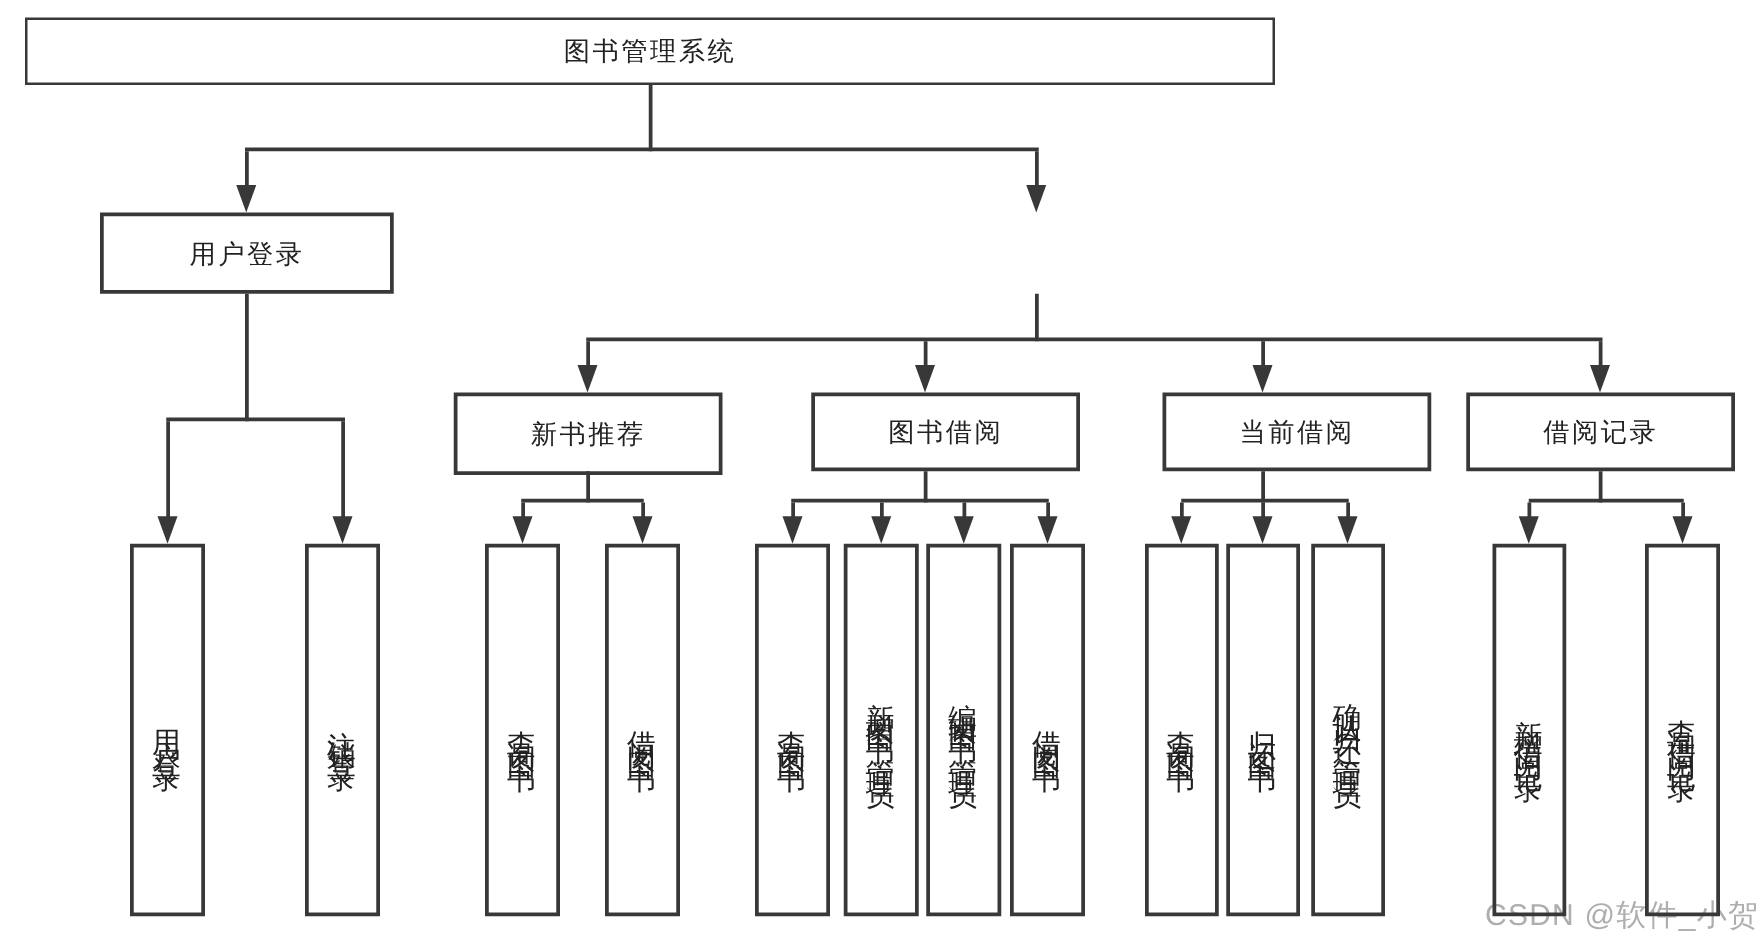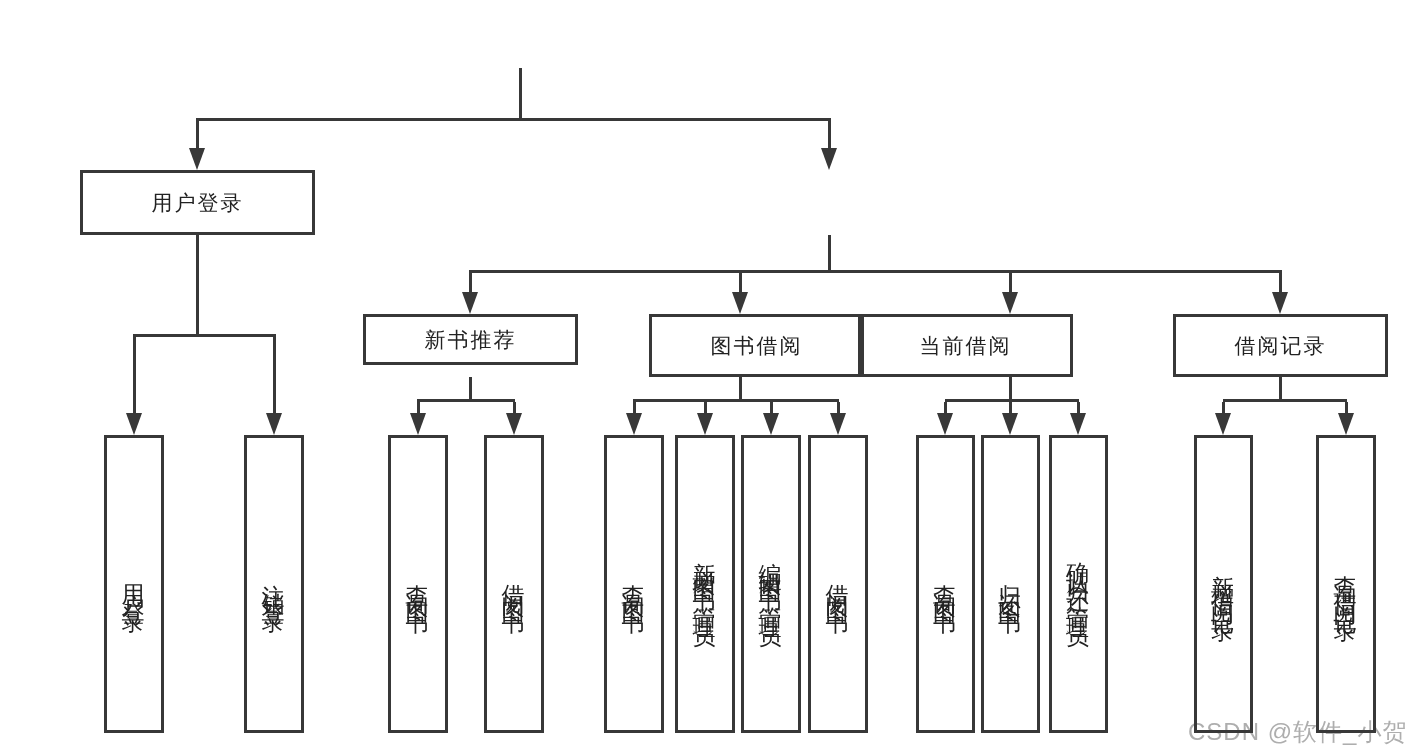--- a/index.html
+++ b/index.html
@@ -39,26 +39,27 @@
     position:absolute;left:1188px;top:716px;
     font-size:24px;color:#aeaeae;letter-spacing:1px;
     z-index:0;white-space:nowrap;
   }
 </style>
 </head>
 <body>
 
 <div id="canvas">
 
+  <div class="bx hb root" style="left:20px;top:14px;width:1000px;height:54px;">图书管理系统</div>
 
   <div class="bx hb" style="left:80px;top:170px;width:235px;height:65px;">用户登录</div>
 
-  <div class="bx hb" style="left:363px;top:314px;width:215px;height:51px;">新书推荐</div>
+  <div class="bx hb" style="left:363px;top:314px;width:215px;height:66px;">新书推荐</div>
   <div class="bx hb" style="left:633px;top:314px;width:215px;height:63px;margin-left:16px;">图书借阅</div>
-  <div class="bx hb" style="left:858px;top:314px;width:215px;height:63px;">当前借阅</div>
+  <div class="bx hb" style="left:930px;top:314px;width:215px;height:63px;">当前借阅</div>
   <div class="bx hb" style="left:1173px;top:314px;width:215px;height:63px;">借阅记录</div>
 
   <div class="bx vb" style="left:104px;">用户登录</div>
   <div class="bx vb" style="left:244px;">注销登录</div>
 
   <div class="bx vb" style="left:388px;">查询图书</div>
   <div class="bx vb" style="left:484px;">借阅图书</div>
 
   <div class="bx vb" style="left:604px;">查询图书</div>
   <div class="bx vb" style="left:675px;">新增图书（管理员）</div>

